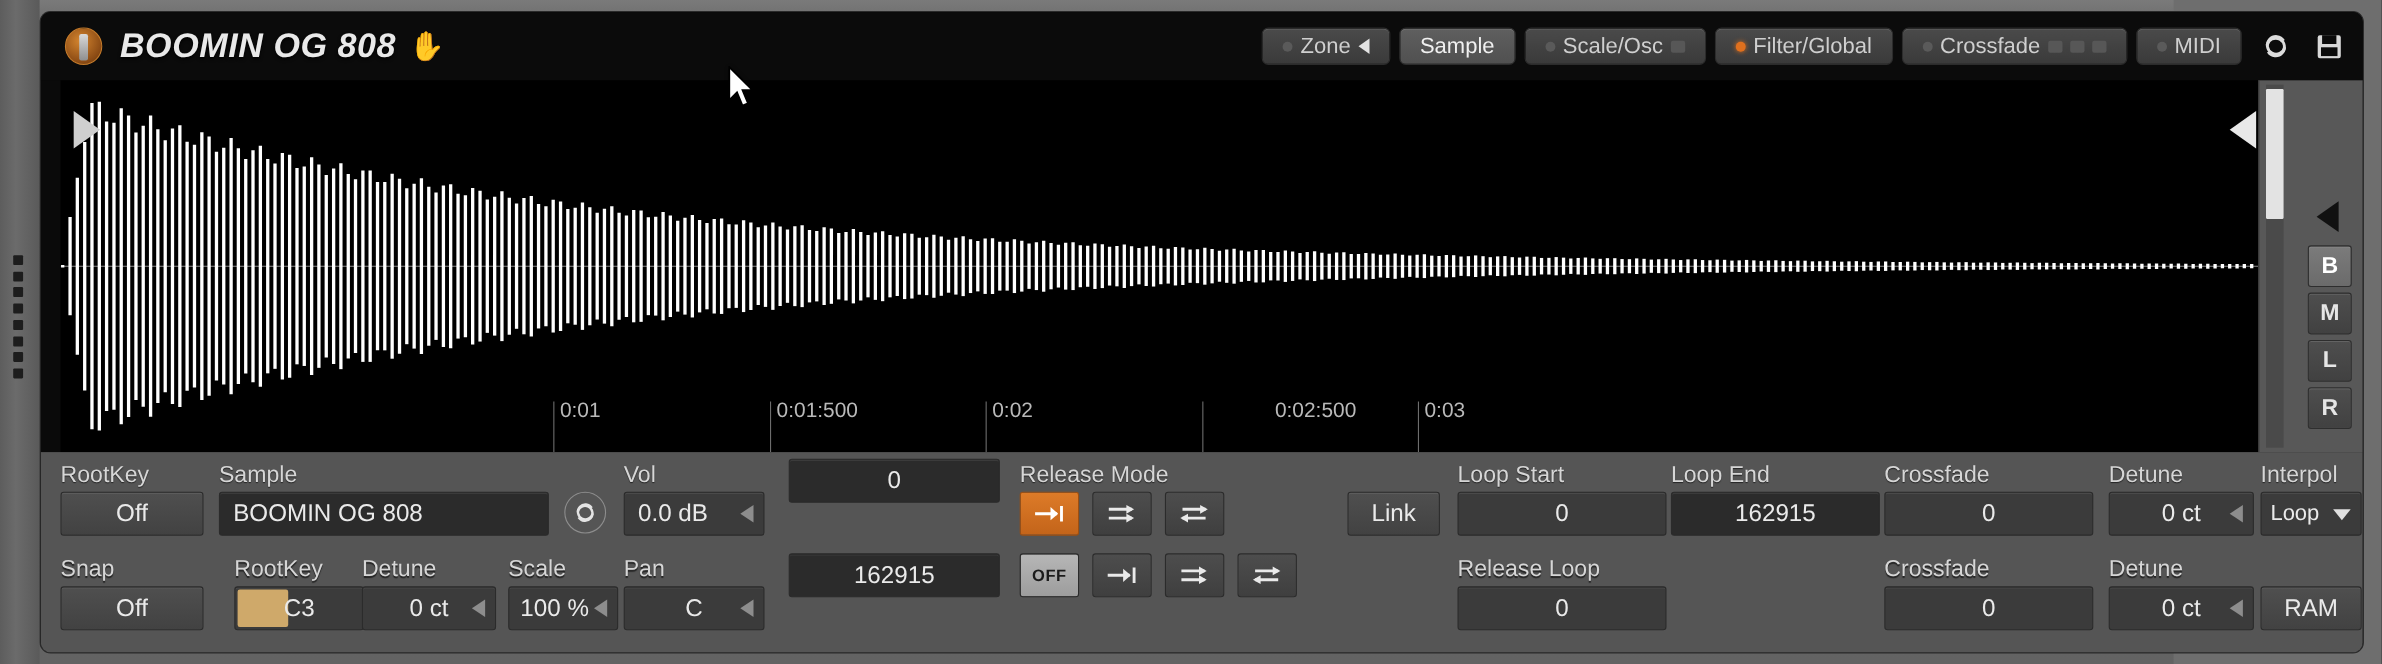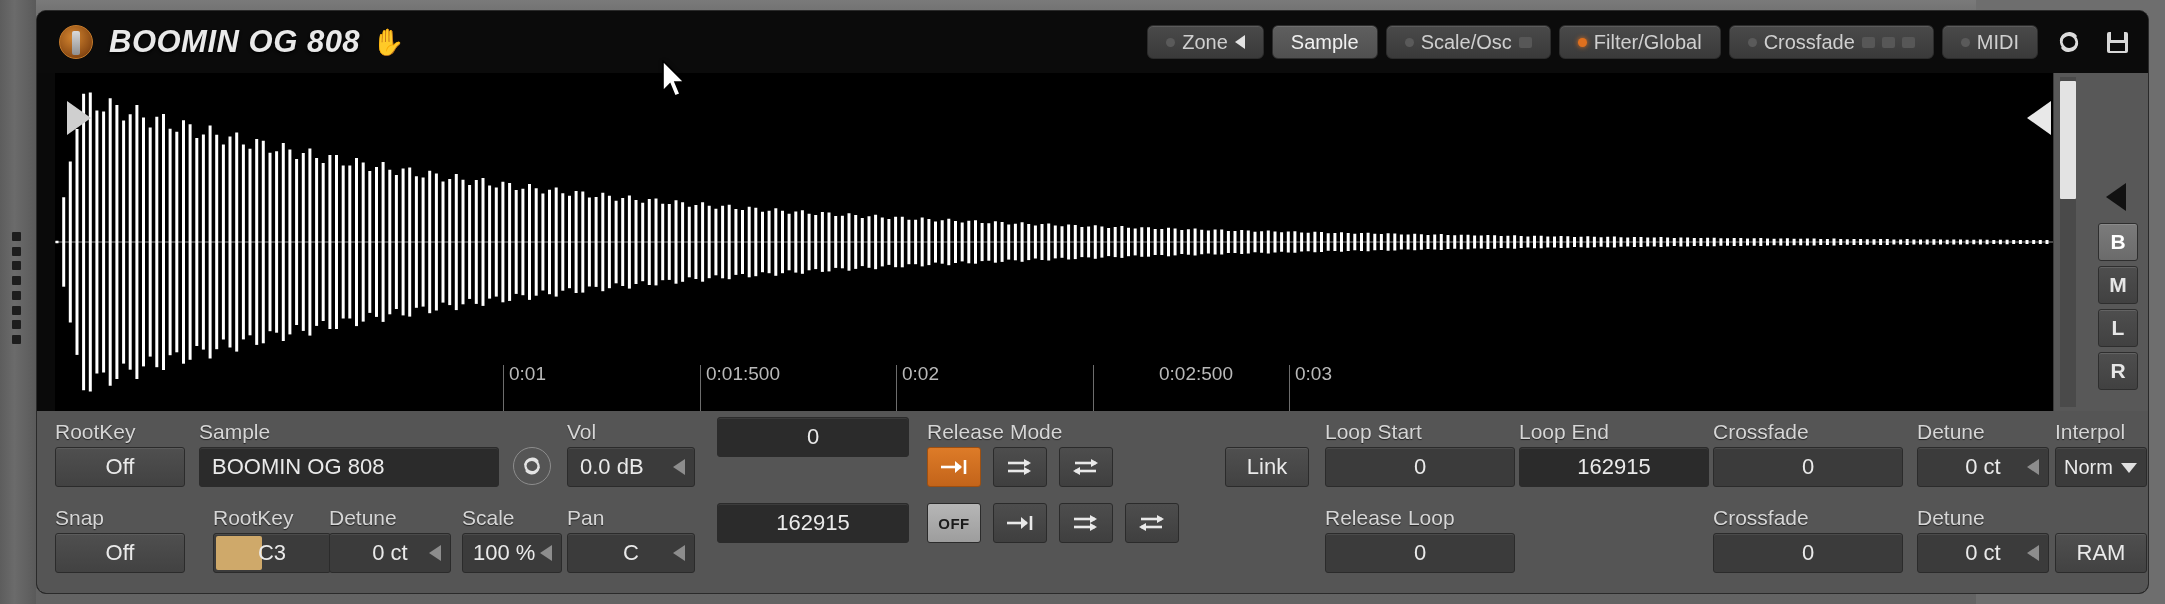--- a/index.html
+++ b/index.html
@@ -776,21 +776,21 @@
           <div class="clabel">Detune</div>
           <div class="field" style="width:132px">
             <span>0 ct</span>
             <span class="spin"></span>
           </div>
         </div>
 
         <div class="cell" style="left:2018px;width:92px">
           <div class="clabel">Interpol</div>
           <div class="field left-text" style="width:92px;padding-left:8px;font-size:20px">
-            <span>Norm</span>
+            <span>Loop</span>
             <span class="dd"></span>
           </div>
         </div>
       </div>
 
       <div class="crow">
 
         <div class="cell" style="left:18px;width:130px">
           <div class="clabel">Snap</div>
           <div class="field btn" style="width:130px">Off</div>

